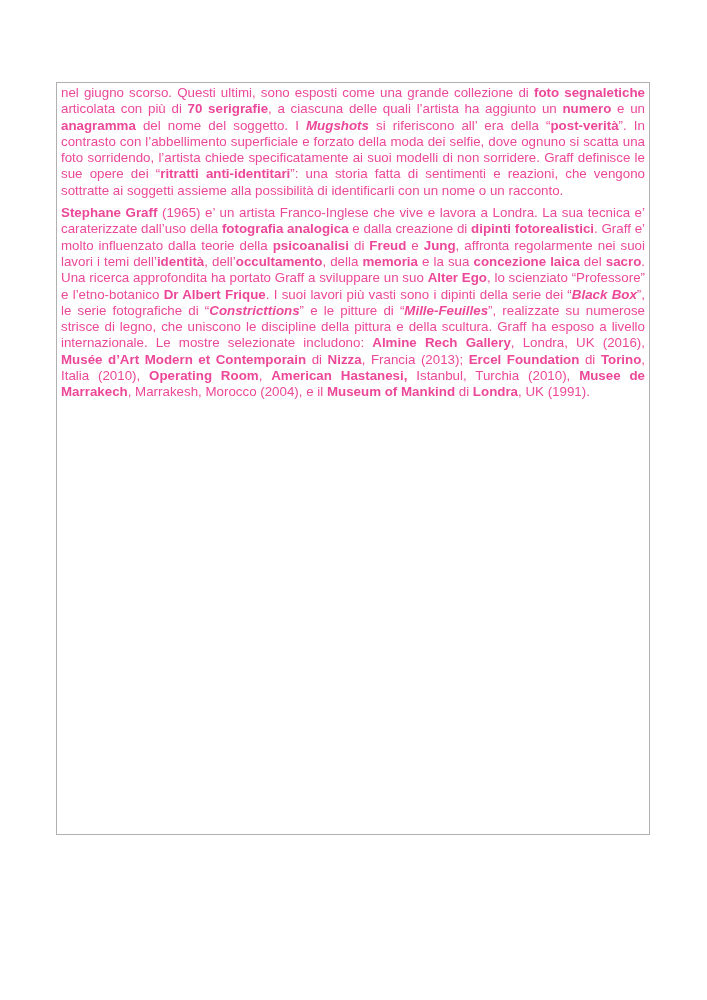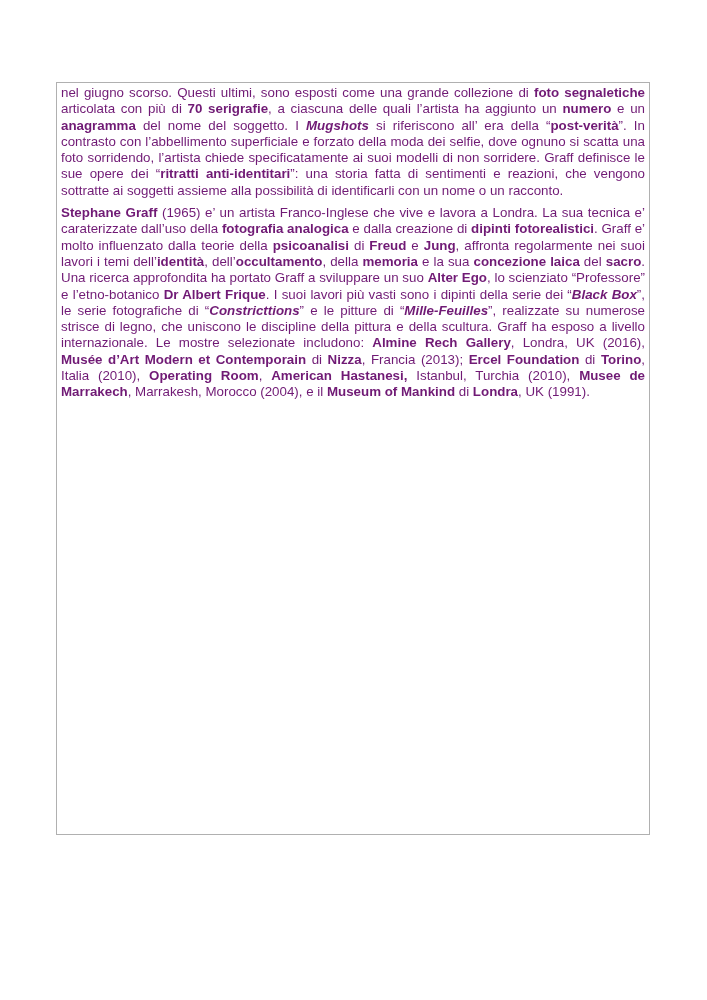--- a/index.html
+++ b/index.html
@@ -24,21 +24,21 @@
     box-sizing: border-box;
     border: 1px solid #b0b0b0;
     padding: 2px 4px;
     background: #ffffff;
   }
   .para {
     margin: 0 0 6px 0;
     font-size: 13.33px;
     line-height: 16.3px;
     text-align: justify;
-    color: #701a75;
+    color: #ec4899;
   }
   .para span.b  { font-weight: bold; }
   .para span.i  { font-style: italic; }
 </style>
 </head>
 <body>
 
 <div class="page">
   <div class="text-frame">
     <p class="para"><span>nel giugno scorso. Questi ultimi, sono esposti come una grande collezione di </span><span class="b">foto segnaletiche</span><span> articolata con più di </span><span class="b">70 serigrafie</span><span>, a ciascuna delle quali l’artista ha aggiunto un </span><span class="b">numero</span><span> e un </span><span class="b">anagramma</span><span> del nome del soggetto. I </span><span class="b i">Mugshots</span><span> si riferiscono all’ era della “</span><span class="b">post-verità</span><span>”. In contrasto con l’abbellimento superficiale e forzato della moda dei selfie, dove ognuno si scatta una foto sorridendo, l’artista chiede specificatamente ai suoi modelli di non sorridere. Graff definisce le sue opere dei “</span><span class="b">ritratti anti-identitari</span><span>”: una storia fatta di sentimenti e reazioni, che vengono sottratte ai soggetti assieme alla possibilità di identificarli con un nome o un racconto.</span></p>

